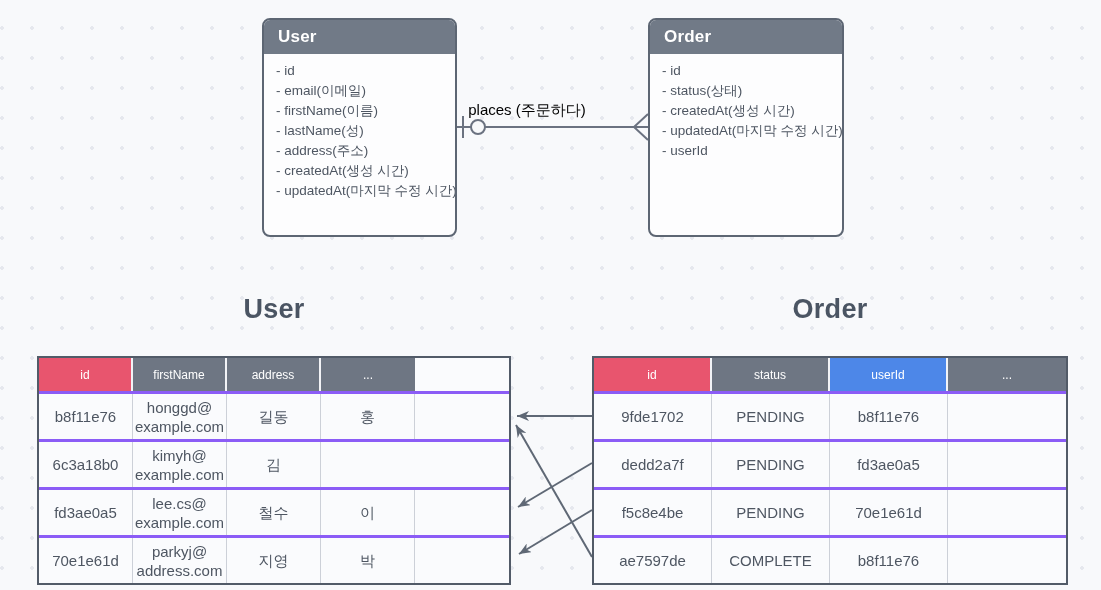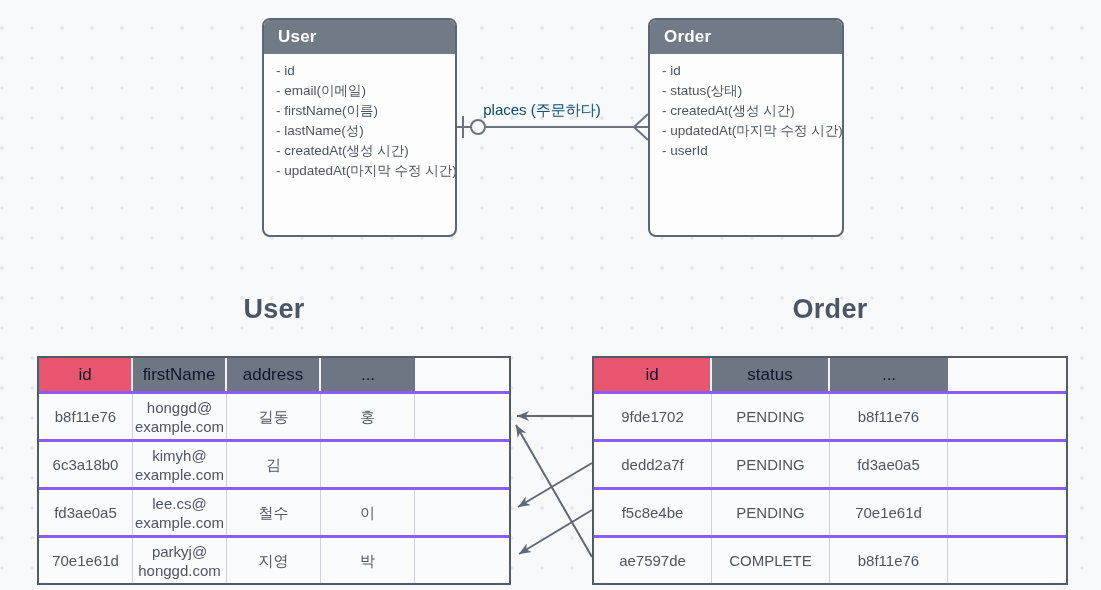--- a/index.html
+++ b/index.html
@@ -15,39 +15,39 @@
   .overlay { position:absolute; left:0; top:0; z-index:1; pointer-events:none; }
 
   
   .entity { position:absolute; top:18px; height:219px; background:#fdfdfe;
             border:2px solid #5d6673; border-radius:8px; z-index:2; overflow:hidden; }
   .entity-header { height:34px; background:#717a87; color:#ffffff; font-size:17px;
             font-weight:600; line-height:34px; padding-left:14px; letter-spacing:.2px; }
   .entity-body { padding:7px 12px 0 12px; }
   .field { font-size:13.5px; color:#4e5662; line-height:20px; white-space:nowrap; }
 
-  .rel-label { position:absolute; left:446px; top:101px; width:192px; text-align:center;
-            font-size:15px; color:#0c4a6e; z-index:2; }
+  .rel-label { position:absolute; left:431px; top:101px; width:192px; text-align:center;
+            font-size:15px; color:#000000; z-index:2; }
 
   
   .table-title { position:absolute; top:294px; font-size:27px; font-weight:700;
             color:#4b5563; text-align:center; z-index:2; letter-spacing:.3px; }
   .title-user  { left:37px;  width:474px; }
   .title-order { left:592px; width:476px; }
 
   
   .data-table { position:absolute; top:356px; border:2px solid #525b68;
             background:#fafbfd; z-index:2; }
   .user-table  { left:37px;  width:474px; }
   .order-table { left:592px; width:476px; }
   .thead, .trow { display:grid; }
   .cols5 { grid-template-columns:repeat(5,1fr); }
   .cols4 { grid-template-columns:repeat(4,1fr); }
   .thead { height:33px; }
-  .th { background:#6e7683; color:#0f172a; font-size:17px; display:flex;
+  .th { background:#6e7683; color:#ffffff; font-size:12px; display:flex;
         align-items:center; justify-content:center; border-right:2px solid #f2f3f6; }
   .th:last-child { border-right:none; }
   .trow { height:48px; border-top:3px solid #8b5cf6; }
   .td { display:flex; align-items:center; justify-content:center; text-align:center;
         font-size:15px; line-height:19px; color:#4e5662;
         border-right:1px solid #ccd0d8; white-space:pre-line; }
   .td:last-child { border-right:none; }
 </style>
 </head>
 <body>
@@ -74,20 +74,21 @@
   </g>
 </svg>
 
 <div class="entity" style="left:262px; width:195px">
   <div class="entity-header">User</div>
   <div class="entity-body">
     <div class="field">- id</div>
     <div class="field">- email(이메일)</div>
     <div class="field">- firstName(이름)</div>
     <div class="field">- lastName(성)</div>
+    <div class="field">- address(주소)</div>
     <div class="field">- createdAt(생성 시간)</div>
     <div class="field">- updatedAt(마지막 수정 시간)</div>
   </div>
 </div>
 
 <div class="entity" style="left:648px; width:196px">
   <div class="entity-header">Order</div>
   <div class="entity-body">
     <div class="field">- id</div>
     <div class="field">- status(상태)</div>
@@ -128,31 +129,32 @@
     <div class="td">fd3ae0a5</div>
     <div class="td">lee.cs@
 example.com</div>
     <div class="td">철수</div>
     <div class="td">이</div>
     <div class="td"></div>
   </div>
   <div class="trow cols5">
     <div class="td">70e1e61d</div>
     <div class="td">parkyj@
-honggd.com</div>
+address.com</div>
     <div class="td">지영</div>
     <div class="td">박</div>
     <div class="td"></div>
   </div>
 </div>
 
 <div class="data-table order-table">
   <div class="thead cols4">
     <div class="th" style="background: rgb(232, 85, 110);">id</div>
     <div class="th" style="background: rgb(110, 118, 131);">status</div>
+    <div class="th" style="background: rgb(77, 135, 232);">userId</div>
     <div class="th" style="background: rgb(110, 118, 131);">...</div>
   </div>
   <div class="trow cols4">
     <div class="td">9fde1702</div>
     <div class="td">PENDING</div>
     <div class="td">b8f11e76</div>
     <div class="td"></div>
   </div>
   <div class="trow cols4">
     <div class="td">dedd2a7f</div>

